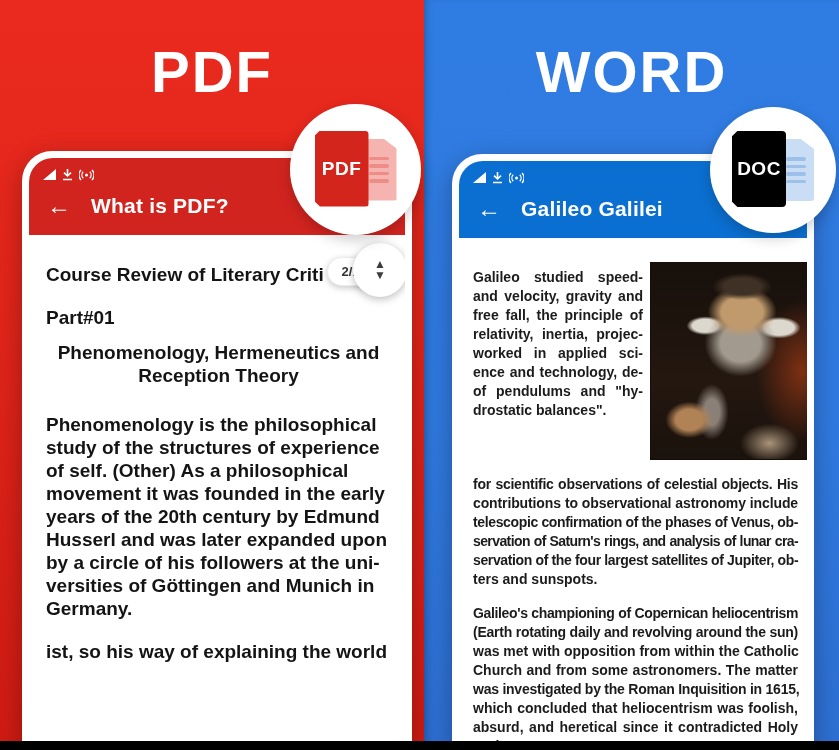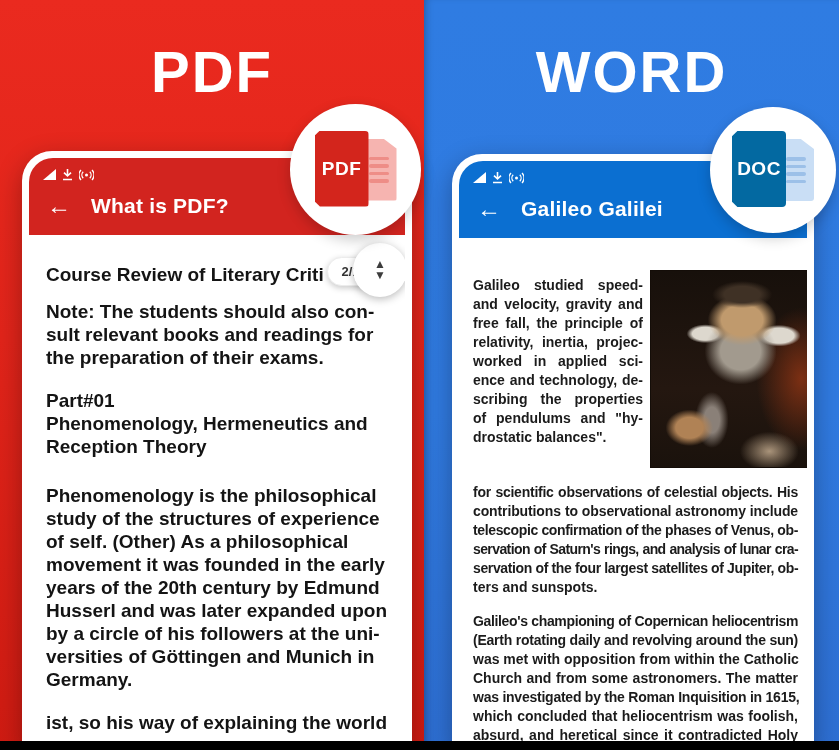--- a/index.html
+++ b/index.html
@@ -27,42 +27,42 @@
   .apphead-blue { background:#0b6fd1; }
   .statusbar { display:flex; align-items:center; gap:6px; padding:9px 0 0 14px; height:24px; }
   .statusbar svg { display:block; }
   .headrow-app { display:flex; align-items:center; padding:12px 16px 17px 18px; }
   .back-arrow { font-size:24px; font-weight:700; line-height:1; margin-right:20px; }
   .app-title { font-size:21px; font-weight:700; letter-spacing:.2px; }
 
   
   .docL { flex:1; padding:15px 14px 0 17px; color:#141414; font-weight:700; font-size:19px; position:relative; }
   .line { white-space:nowrap; line-height:23px; width:100%; }
-  .cwrap { text-align:left; }
+  .cwrap { text-align:center;margin-top:12px; }
   .cwrap .line { white-space:nowrap; }
 
   .headrowL { position:relative; display:flex; align-items:flex-end; height:36px; margin-bottom:10px; }
   .headtext { white-space:nowrap; overflow:hidden; flex:0 1 auto; }
   .pill { background:#fff; border:1px solid #ececec; border-radius:18px; box-shadow:0 2px 6px rgba(0,0,0,.22);
           padding:6px 13px; font-size:13px; font-weight:700; color:#333; margin:0 5px 0 4px; flex:0 0 auto; }
   .headtail { flex:0 0 auto; }
   .spinner { position:absolute; right:-16px; top:-7px; width:54px; height:54px; background:#fff; border-radius:50%;
              box-shadow:0 2px 8px rgba(0,0,0,.28); display:flex; flex-direction:column; align-items:center;
              justify-content:center; color:#3c3c3c; font-size:12px; line-height:11px; }
 
   .note-block { margin-top:14px; }
   .part-block { margin-top:20px; }
   .body-block { margin-top:26px; }
   .body2-block { margin-top:20px; }
 
   
   .docR { flex:1; padding:24px 9px 0 14px; color:#1b1b1b; font-weight:700; font-size:14px; }
   .jline { white-space:nowrap; line-height:19px; width:100%; text-align:justify; text-align-last:justify; }
   .jlast { text-align-last:left; }
-  .wraprow { display:flex; align-items:flex-start;margin-top:8px; }
+  .wraprow { display:flex; align-items:flex-start; }
   .wrapcol { width:170px; flex:0 0 auto; padding-top:6px; }
   .portrait { flex:0 0 auto; width:162px; height:198px; margin-left:7px; border:1px solid #140d08;
     background-color:#1c1008;
     background-image:
       radial-gradient(40px 18px at 57% 12%, #3f3125 0 45%, rgba(63,49,37,0) 75%),
       radial-gradient(46px 34px at 57% 25%, #c09a6d 0 45%, rgba(192,154,109,0) 75%),
       radial-gradient(50px 46px at 56% 41%, #a29a8e 0 40%, rgba(162,154,142,0) 72%),
       radial-gradient(26px 13px at 34% 32%, #ddd8ce 0 50%, rgba(221,216,206,0) 72%),
       radial-gradient(30px 15px at 80% 33%, #ddd8ce 0 50%, rgba(221,216,206,0) 72%),
       radial-gradient(34px 26px at 24% 80%, #b08255 0 40%, rgba(176,130,85,0) 70%),
@@ -80,21 +80,21 @@
   .fileicon { position:relative; width:82px; height:78px; }
   .fileicon .page { position:absolute; right:0; top:8px; width:44px; height:62px; border-radius:3px;
                     clip-path:polygon(0 0,70% 0,100% 16%,100% 100%,0 100%);
                     display:flex; flex-direction:column; justify-content:center; gap:4px; padding-left:16px; }
   .fileicon .page i { display:block; width:20px; height:3.5px; border-radius:2px; }
   .fileicon .main { position:absolute; left:0; top:0; width:54px; height:76px; border-radius:4px;
                     display:flex; align-items:center; justify-content:center;
                     color:#fff; font-weight:700; font-size:19px; letter-spacing:.5px;
                     clip-path:polygon(10% 0,100% 0,100% 100%,10% 100%,0 93%,0 7%); }
   .pdf .page { background:#f6b4b0; } .pdf .page i { background:#ee8d87; } .pdf .main { background:#d3251c; }
-  .doc .page { background:#c9def5; } .doc .page i { background:#9cc0e8; } .doc .main { background:#0369a1; }
+  .doc .page { background:#c9def5; } .doc .page i { background:#9cc0e8; } .doc .main { background:#000000; }
 
   .navbar { position:absolute; left:0; right:0; bottom:0; height:9px; background:#000; z-index:40; }
 </style>
 </head>
 <body>
 
 <div class="half half-left">
   <div class="big-title">PDF</div>
 </div>
 
@@ -127,25 +127,20 @@
     <div class="docL">
       <div class="headrowL">
         <span class="headtext">Course Review of Literary Criti</span>
         <span class="pill">2/15</span>
         <span class="headtail">l</span>
         <span class="spinner">
           <span>▲</span>
           <span>▼</span>
         </span>
       </div>
-      <div class="note-block">
-          <div class="line">Note: The students should also con-</div>
-          <div class="line">sult relevant books and readings for</div>
-          <div class="line">the preparation of their exams.</div>
-        </div>
       <div class="part-block">
         <div class="line">Part#01</div>
         <div class="cwrap">
             <div class="line">Phenomenology, Hermeneutics and</div>
             <div class="line">Reception Theory</div>
           </div>
       </div>
       <div class="body-block">
           <div class="line">Phenomenology is the philosophical</div>
           <div class="line">study of the structures of experience</div>
@@ -188,21 +183,20 @@
     </div>
     <div class="docR">
       <div class="wraprow">
         <div class="wrapcol">
             <div class="jline">Galileo studied speed-</div>
             <div class="jline">and velocity, gravity and</div>
             <div class="jline">free fall, the principle of</div>
             <div class="jline">relativity, inertia, projec-</div>
             <div class="jline">worked in applied sci-</div>
             <div class="jline">ence and technology, de-</div>
-            <div class="jline">scribing the properties</div>
             <div class="jline">of pendulums and "hy-</div>
             <div class="jline jlast">drostatic balances".</div>
           </div>
         <div class="portrait"></div>
       </div>
       <div class="paraR">
           <div class="jline" style="letter-spacing: -0.24px;">for scientific observations of celestial objects. His</div>
           <div class="jline" style="letter-spacing: -0.12px;">contributions to observational astronomy include</div>
           <div class="jline" style="letter-spacing: -0.36px;">telescopic confirmation of the phases of Venus, ob-</div>
           <div class="jline" style="letter-spacing: -0.6px;">servation of Saturn's rings, and analysis of lunar cra-</div>

